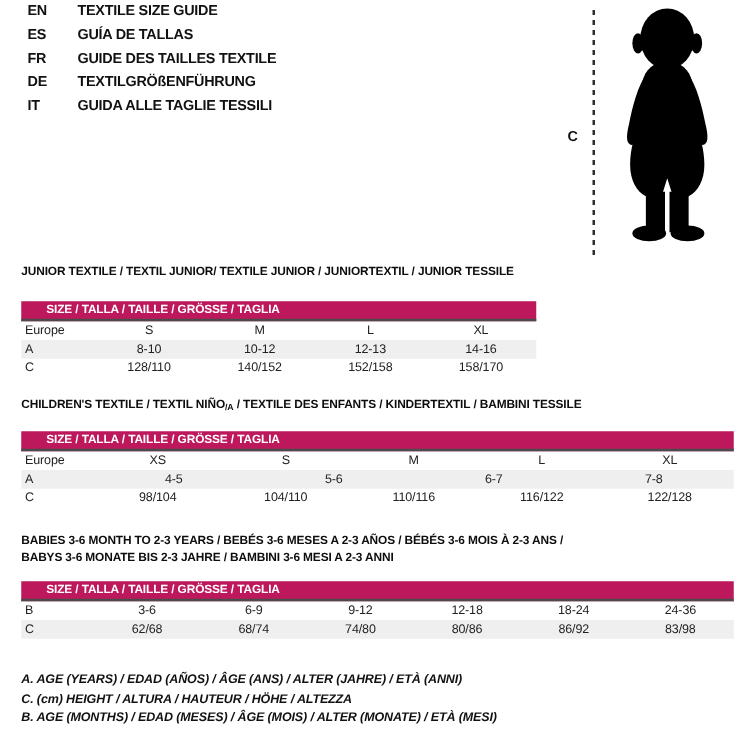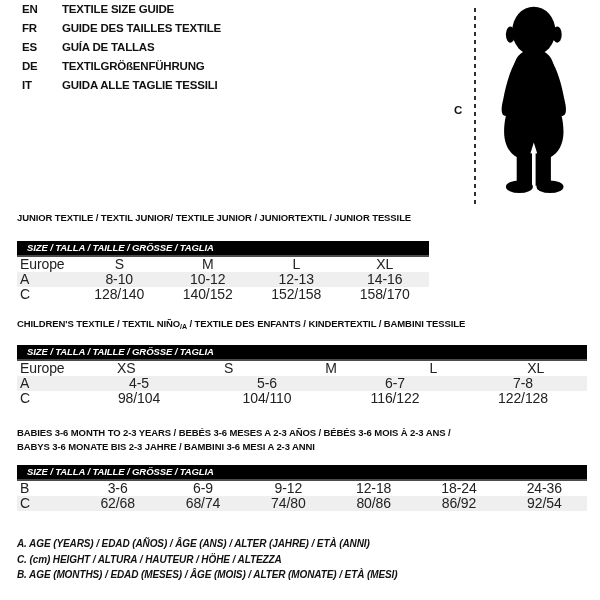--- a/index.html
+++ b/index.html
@@ -21,26 +21,25 @@
   .measure-line {
     position:absolute; left:34px; top:8px; width:2px; height:199px;
     background:repeating-linear-gradient(to bottom, #2e2e2e 0 4px, transparent 4px 8px);
   }
   .measure-label { position:absolute; left:14px; top:104px; font-size:11.5px; font-weight:bold; }
   .baby { position:absolute; left:46px; top:4px; }
   
   .t-title { position:absolute; left:17px; font-size:9.5px; font-weight:bold; letter-spacing:-0.1px; line-height:14px; color:#0d0d0d; }
   .size-table { position:absolute; left:17px; }
   .size-bar {
-    height:14px; line-height:14px; background:#000000; color:#ffffff;
-    font-size:9.5px; font-weight:bold; padding-left:10px; letter-spacing:-0.1px;
+    height:14px; line-height:14px; background:#be185d; color:#ffffff;
+    font-size:9.5px; font-weight:bold; padding-left:20px; letter-spacing:-0.1px;
     border-bottom:2px solid #4b4b4b;
-    font-style:italic;
   }
-  .t-row { display:flex; height:15px; line-height:15px; font-size:14px; color:#222; letter-spacing:-0.1px;align-items:flex-end; }
+  .t-row { display:flex; height:15px; line-height:15px; font-size:10px; color:#222; letter-spacing:-0.1px;align-items:flex-end; }
   .rows .t-row:nth-child(even) { background:#efefef; }
   .lbl { width:55px; padding-left:3px; }
   .val { flex:1; text-align:center; }
   .tbl-1 { top:241px; width:412px; }
   .tbl-2 { top:345px; width:570px; }
   .tbl-3 { top:465px; width:570px; }
   .ttl-1 { top:211px; }
   .ttl-2 { top:317px; }
   .ttl-3 { top:426px; }
   .sub-a { font-size:7px; vertical-align:-2px; }
@@ -49,26 +48,26 @@
 </style>
 </head>
 <body>
 
 <div class="langs">
   <div class="lang-row">
     <span class="lang-code">EN</span>
     <span>TEXTILE SIZE GUIDE</span>
   </div>
   <div class="lang-row">
+    <span class="lang-code">ES</span>
+    <span>GUÍA DE TALLAS</span>
+  </div>
+  <div class="lang-row">
     <span class="lang-code">FR</span>
     <span>GUIDE DES TAILLES TEXTILE</span>
-  </div>
-  <div class="lang-row">
-    <span class="lang-code">ES</span>
-    <span>GUÍA DE TALLAS</span>
   </div>
   <div class="lang-row">
     <span class="lang-code">DE</span>
     <span>TEXTILGRÖßENFÜHRUNG</span>
   </div>
   <div class="lang-row">
     <span class="lang-code">IT</span>
     <span>GUIDA ALLE TAGLIE TESSILI</span>
   </div>
 </div>
@@ -114,21 +113,21 @@
       </div>
       <div class="t-row">
         <span class="lbl">A</span>
         <span class="val">8-10</span>
         <span class="val">10-12</span>
         <span class="val">12-13</span>
         <span class="val">14-16</span>
       </div>
       <div class="t-row">
         <span class="lbl">C</span>
-        <span class="val">128/140</span>
+        <span class="val">128/110</span>
         <span class="val">140/152</span>
         <span class="val">152/158</span>
         <span class="val">158/170</span>
       </div>
     </div>
   </div>
 <div class="size-table tbl-2">
     <div class="size-bar">SIZE / TALLA / TAILLE / GRÖSSE / TAGLIA</div>
     <div class="rows">
       <div class="t-row">
@@ -143,20 +142,21 @@
         <span class="lbl">A</span>
         <span class="val">4-5</span>
         <span class="val">5-6</span>
         <span class="val">6-7</span>
         <span class="val">7-8</span>
       </div>
       <div class="t-row">
         <span class="lbl">C</span>
         <span class="val">98/104</span>
         <span class="val">104/110</span>
+        <span class="val">110/116</span>
         <span class="val">116/122</span>
         <span class="val">122/128</span>
       </div>
     </div>
   </div>
 <div class="size-table tbl-3">
     <div class="size-bar">SIZE / TALLA / TAILLE / GRÖSSE / TAGLIA</div>
     <div class="rows">
       <div class="t-row">
         <span class="lbl">B</span>
@@ -167,21 +167,21 @@
         <span class="val">18-24</span>
         <span class="val">24-36</span>
       </div>
       <div class="t-row">
         <span class="lbl">C</span>
         <span class="val">62/68</span>
         <span class="val">68/74</span>
         <span class="val">74/80</span>
         <span class="val">80/86</span>
         <span class="val">86/92</span>
-        <span class="val">92/54</span>
+        <span class="val">83/98</span>
       </div>
     </div>
   </div>
 
 <div class="foot">
   <div>A. AGE (YEARS) / EDAD (AÑOS) / ÂGE (ANS) / ALTER (JAHRE) / ETÀ (ANNI)</div>
   <div>C. (cm) HEIGHT / ALTURA / HAUTEUR / HÖHE / ALTEZZA</div>
   <div>B. AGE (MONTHS) / EDAD (MESES) / ÂGE (MOIS) / ALTER (MONATE) / ETÀ (MESI)</div>
 </div>
 

